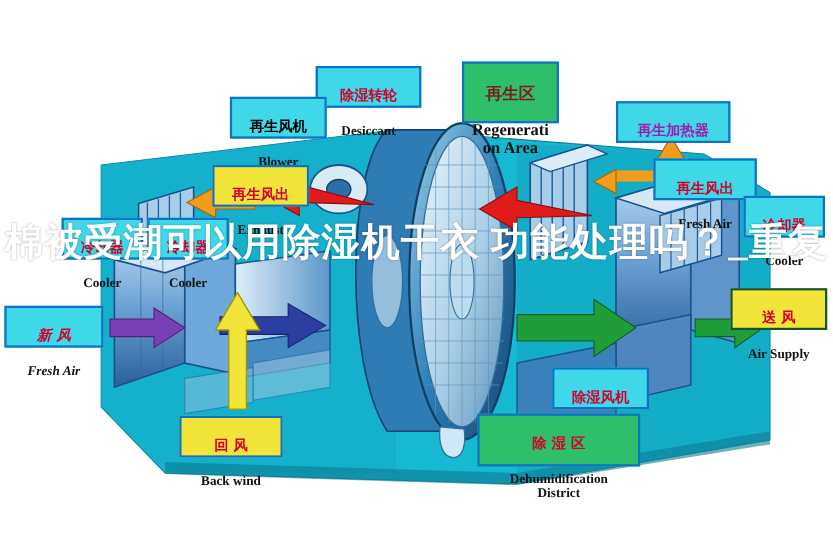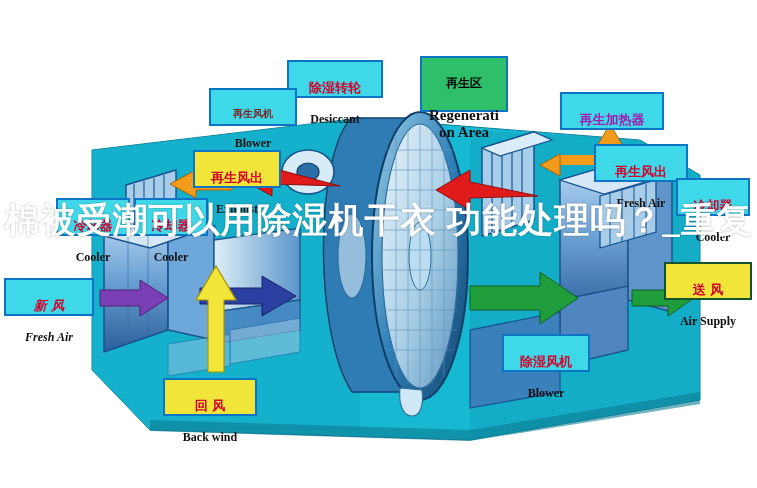--- a/index.html
+++ b/index.html
@@ -191,27 +191,27 @@
       <path d="M330 300 L300 300 L300 292 L282 306 L300 320 L300 312 L330 312 Z" fill="#2b3fa0" opacity="0.0"></path>
     </g>
   </svg>
 
   <div class="lbl" style="left:287px;top:60px;width:96px;height:38px;background:#3fd8e8;border:2px solid #0b74c4;padding:2px 0;">
     <span class="zh" style="font-size:13px;color:#d4002a;">除湿转轮</span>
     <span class="en" style="font-size:12px;color:#111;">Desiccant</span>
   </div>
 
   <div class="lbl" style="left:420px;top:56px;width:88px;height:56px;background:#2fbf6a;border:2px solid #0b74c4;padding:2px 0;">
-    <span class="zh" style="font-size:12px;color:#000000;">再生区</span>
+    <span class="zh" style="font-size:15px;color:#7f1d1d;">再生区</span>
     <span class="en" style="font-size:15px;color:#111;text-align:center;">Regenerati
 on Area</span>
   </div>
 
   <div class="lbl" style="left:209px;top:88px;width:88px;height:38px;background:#3fd8e8;border:2px solid #0b74c4;padding:2px 0;">
-    <span class="zh" style="font-size:10px;color:#7f1d1d;">再生风机</span>
+    <span class="zh" style="font-size:13px;color:#000000;">再生风机</span>
     <span class="en" style="font-size:12px;color:#111;">Blower</span>
   </div>
 
   <div class="lbl" style="left:560px;top:92px;width:104px;height:38px;background:#3fd8e8;border:2px solid #0b74c4;padding:2px 0;">
     <span class="zh" style="font-size:13px;color:#a21caf;">再生加热器</span>
     <span class="en" style="font-size:12px;color:#111;">heater</span>
   </div>
 
   <div class="lbl" style="left:165px;top:150px;width:88px;height:38px;background:#f2e53a;border:2px solid #0b74c4;padding:2px 0;margin-left:28px;">
     <span class="zh" style="font-size:13px;color:#d4002a;">再生风出</span>
@@ -251,17 +251,22 @@
   <div class="lbl" style="left:502px;top:334px;width:88px;height:38px;background:#3fd8e8;border:2px solid #0b74c4;padding:2px 0;">
     <span class="zh" style="font-size:13px;color:#d4002a;">除湿风机</span>
     <span class="en" style="font-size:12px;color:#111;">Blower</span>
   </div>
 
   <div class="lbl" style="left:163px;top:378px;width:94px;height:38px;background:#f2e53a;border:2px solid #0b74c4;padding:2px 0;">
     <span class="zh" style="font-size:13px;color:#d4002a;">回  风</span>
     <span class="en" style="font-size:12px;color:#111;">Back wind</span>
   </div>
 
+  <div class="lbl" style="left:434px;top:376px;width:148px;height:48px;background:#2fbf6a;border:2px solid #0b74c4;padding:2px 0;">
+    <span class="zh" style="font-size:13px;color:#d4002a;">除 湿 区</span>
+    <span class="en" style="font-size:12px;color:#111;">Dehumidification
+District</span>
+  </div>
 
   <div id="overlay-title">棉被受潮可以用除湿机干衣
 功能处理吗？_重复</div>
 
 </div>
 
 </body></html>

